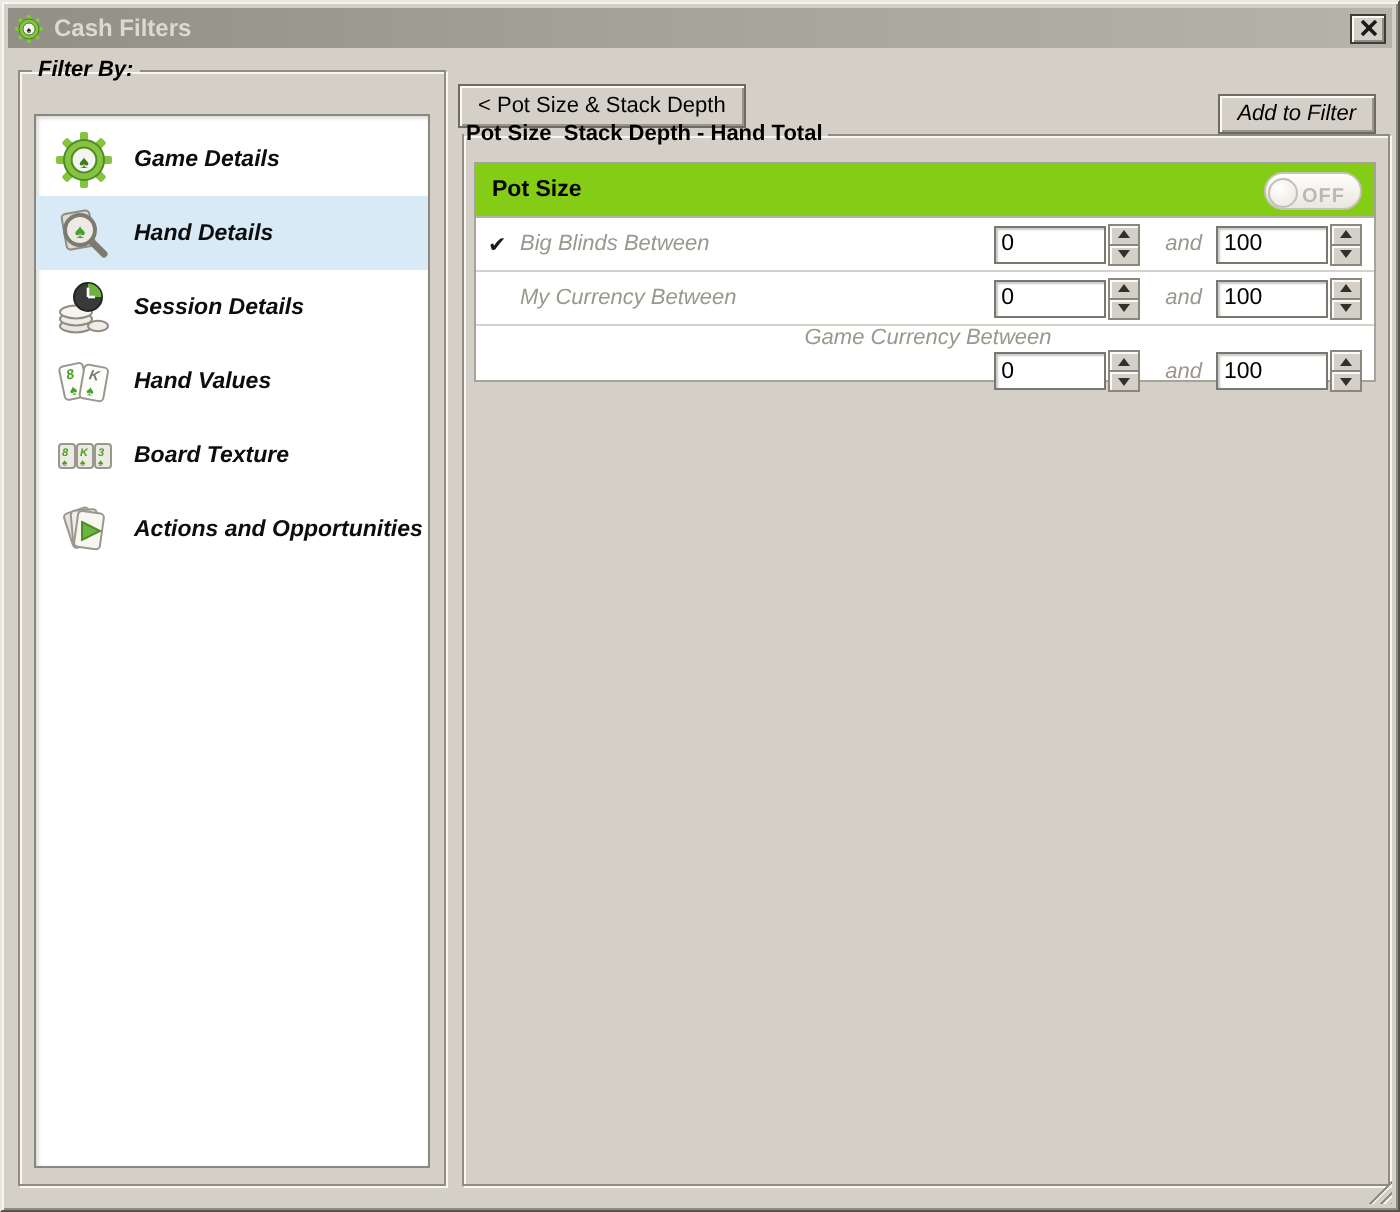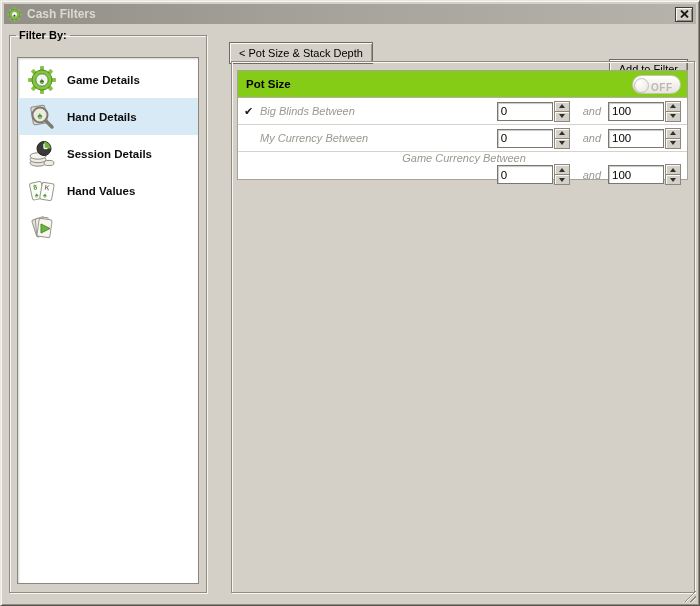--- a/index.html
+++ b/index.html
@@ -41,21 +41,21 @@
   
   fieldset {
     position: absolute;
     border: 1px solid #8f8d83;
     box-shadow: inset 1px 1px 0 #f8f6f1, 1px 1px 0 #f8f6f1;
   }
   legend {
     font-weight: bold; font-size: 11px; color: #000;
     padding: 0 3px; white-space: pre;
   }
-  .filter-group { left: 8px; top: 28px; width: 198px; height: 564px; }
+  .filter-group { left: 8px; top: 28px; width: 214px; height: 564px; font-style: italic; }
   .filter-group legend { margin-left: 6px; }
   .main-group { left: 230px; top: 60px; width: 464px; height: 532px; }
   .main-group legend { margin-left: 0; padding-left: 1px; }
 
   
   .filter-list {
     position: absolute; left: 7px; right: 7px; top: 16px; bottom: 8px;
     background: #fff;
     border: 1px solid #8a887e;
     box-shadow: inset 1px 1px 2px rgba(0,0,0,.18);
@@ -73,21 +73,21 @@
   
   .win-btn {
     position: absolute;
     background: #d4d0c8;
     border: 1px solid #6e6c62;
     box-shadow: inset 1px 1px 0 #fcfaf5, inset -1px -1px 0 #98968c;
     font-family: inherit; font-size: 11px; color: #000;
     padding: 0 9px; cursor: default;
   }
   .back-btn { left: 228px; top: 41px; height: 22px; }
-  .add-btn  { right: 11px; top: 58px; height: 20px; }
+  .add-btn  { right: 11px; top: 46px; height: 20px; font-style: italic; }
 
   
   .panel {
     position: absolute; left: 5px; right: 6px; top: 8px;
     background: #fff;
     border: 1px solid #a6a49a;
   }
   .panel-header {
     height: 27px; background: #84cc16;
     border-bottom: 1px solid #b3b1a7;
@@ -241,37 +241,53 @@
           </g>
           <g transform="rotate(10 20 15)">
             <rect x="14" y="7" width="12" height="17" rx="2" fill="#fdfdfb" stroke="#9a988e"></rect>
             <text x="17" y="14" font-size="7" font-weight="bold" fill="#7a786e">K</text>
             <text x="17" y="22" font-size="7" fill="#4aa02a">♠</text>
           </g>
         </svg>
         <span class="filter-item-label">Hand Values</span>
       </div>
 
+      <div class="filter-item">
+        <svg class="icn" viewBox="0 0 30 30">
+          <rect x="2.5" y="9" width="8" height="12" rx="1.5" fill="#eceae3" stroke="#9a988e"></rect>
+          <rect x="11.5" y="9" width="8" height="12" rx="1.5" fill="#eceae3" stroke="#9a988e"></rect>
+          <rect x="20.5" y="9" width="8" height="12" rx="1.5" fill="#eceae3" stroke="#9a988e"></rect>
+          <text x="4" y="15" font-size="5.5" font-weight="bold" fill="#4aa02a">8</text>
+          <text x="13" y="15" font-size="5.5" font-weight="bold" fill="#4aa02a">K</text>
+          <text x="22" y="15" font-size="5.5" font-weight="bold" fill="#4aa02a">3</text>
+          <text x="4" y="20" font-size="5" fill="#4aa02a">♠</text>
+          <text x="13" y="20" font-size="5" fill="#4aa02a">♠</text>
+          <text x="22" y="20" font-size="5" fill="#4aa02a">♠</text>
+        </svg>
+        <span class="filter-item-label">Board Texture</span>
+      </div>
 
       <div class="filter-item">
         <svg class="icn" viewBox="0 0 30 30">
           <rect x="7" y="5" width="13" height="18" rx="2" fill="#e4e2da" stroke="#9a988e" transform="rotate(-18 13 14)"></rect>
           <rect x="9" y="5" width="13" height="18" rx="2" fill="#efede6" stroke="#9a988e" transform="rotate(-5 15 14)"></rect>
           <rect x="11" y="6" width="13" height="18" rx="2" fill="#f8f6f0" stroke="#9a988e" transform="rotate(8 17 15)"></rect>
           <path d="M14 11 L23 15.5 L14 20 Z" fill="#6db33f" stroke="#4e8d27"></path>
         </svg>
+        <span class="filter-item-label">Actions and Opportunities</span>
       </div>
 
     </div>
   </fieldset>
 
   <button class="win-btn back-btn">&lt; Pot Size &amp; Stack Depth</button>
   <button class="win-btn add-btn">Add to Filter</button>
 
   <fieldset class="main-group">
+    <legend>Pot Size  Stack Depth - Hand Total</legend>
 
     <div class="panel">
       <div class="panel-header">
         <span class="panel-title">Pot Size</span>
         <div class="toggle">
           <span class="toggle-knob"></span>
           <span class="toggle-label">OFF</span>
         </div>
       </div>
 

